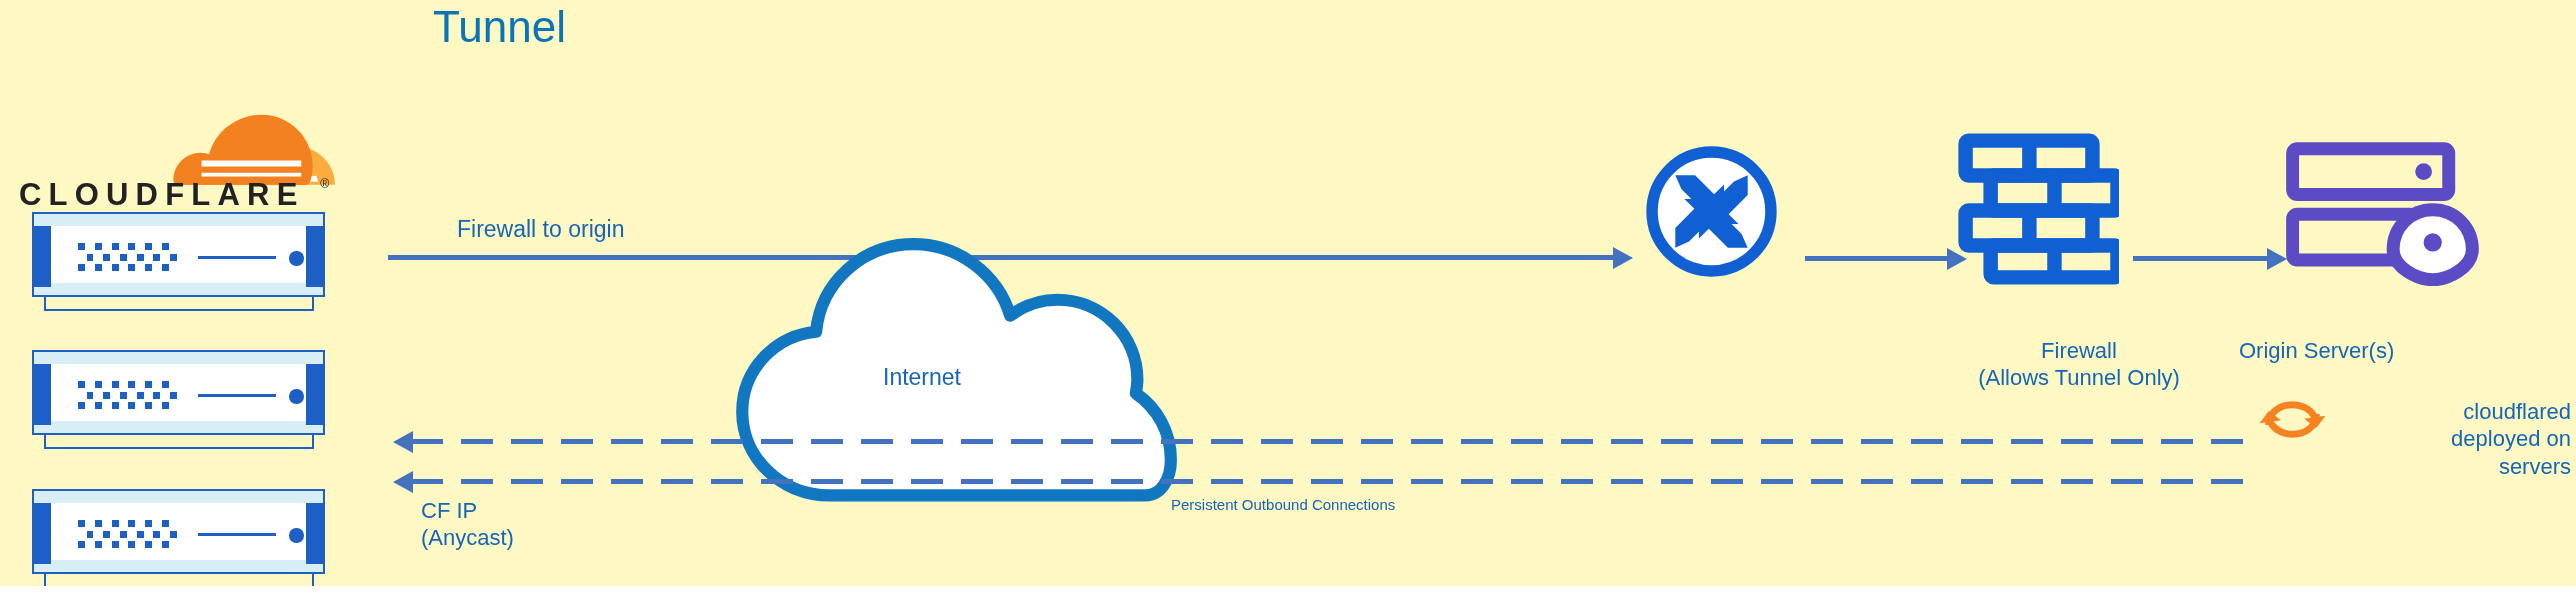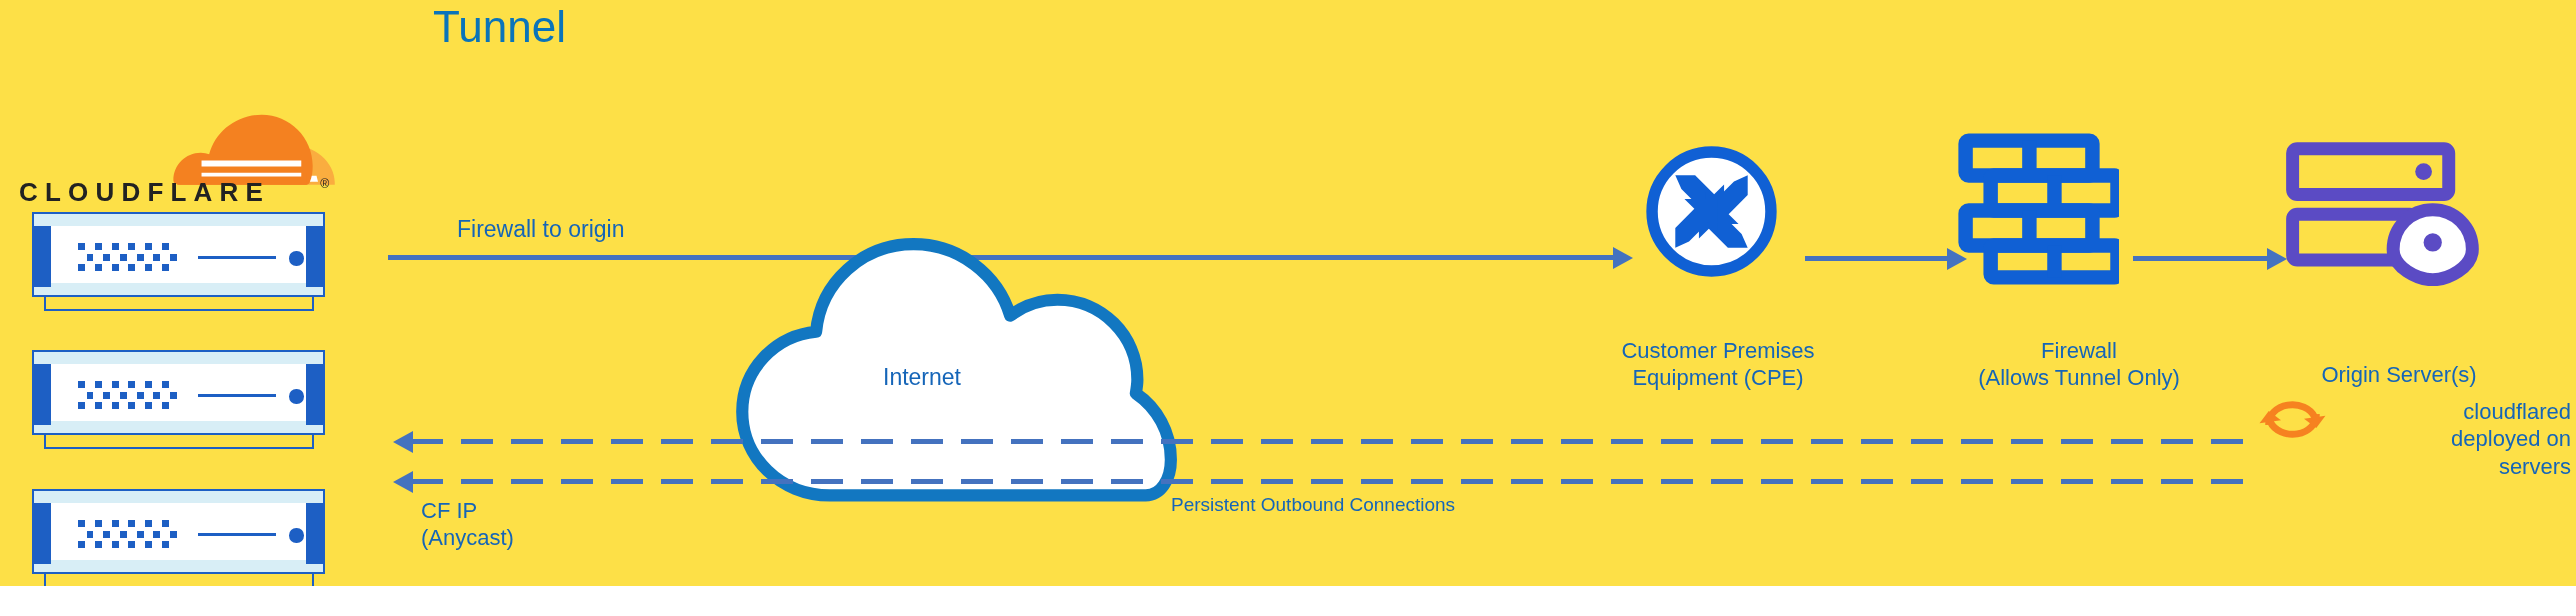--- a/index.html
+++ b/index.html
@@ -7,42 +7,42 @@
     padding: 0;
     background: #ffffff;
   }
   body {
     font-family: "Liberation Sans", sans-serif;
   }
   #stage {
     position: relative;
     width: 2576px;
     height: 586px;
-    background: #fde047;
+    background: #fef9c3;
     overflow: hidden;
   }
   .abs { position: absolute; }
 
   
   #title {
     left: 433px;
     top: 1.5px;
     font-size: 44px;
     color: #0a74ba;
     letter-spacing: 0px;
     white-space: nowrap;
   }
 
   
   #cf-logo { left: 15.2px; top: 110px; width: 335px; height: 107px; }
   #cf-wordmark {
     position: absolute;
     left: 3.8px;
     top: 67px;
-    font-size: 26px;
+    font-size: 31px;
     font-weight: bold;
     letter-spacing: 7.2px;
     color: #222222;
     white-space: nowrap;
   }
   #cf-reg {
     position: absolute;
     left: 305px;
     top: 67px;
     font-size: 12.2px;
@@ -106,24 +106,24 @@
     color: #1565b8;
     font-size: 22px;
     line-height: 27.4px;
     white-space: pre;
   }
   .lbl.center { text-align: center; }
   #lbl-request { left: 457px; top: 216px; font-size: 23px; }
   #lbl-internet { left: 883px; top: 364px; font-size: 23px; }
   #lbl-cpe { left: 1554px; top: 337px; width: 328px; }
   #lbl-firewall { left: 1904px; top: 337px; width: 350px; }
-  #lbl-origin { left: 2239px; top: 337px; width: 320px; text-align: center; margin-top: 24px; }
+  #lbl-origin { left: 2239px; top: 337px; width: 320px; text-align: left; }
   #lbl-cfd { left: 2327px; top: 398px; width: 244px; text-align: right; }
   #lbl-cfip { left: 381px; top: 497px; width: 305px; text-align: left; margin-left: 40px; }
-  #lbl-persistent { left: 1171px; top: 491px; font-size: 19px; }
+  #lbl-persistent { left: 1171px; top: 491px; font-size: 15px; }
 
   
   .arrow-line {
     height: 5.3px;
     background: #4472bf;
   }
   .arrow-head-right {
     position: absolute;
     width: 0; height: 0;
     border-top: 11.4px solid transparent;
@@ -300,22 +300,20 @@
 
       <g fill="#1060d4">
         <path d="M140 45 L140 71 L115 96 L128 109 L84 109 L84 65 L97 78 L122 53 Z"></path>
       </g>
 
       <g fill="#1060d4">
         <path d="M45 140 L45 114 L70 89 L57 76 L101 76 L101 120 L88 107 L63 132 Z"></path>
       </g>
     </svg>
   </div>
-  <div class="abs lbl center" id="lbl-cpe">Customer Premises
-Equipment (CPE)</div>
 
   <div class="abs arrow-line" style="left:1805px; top:256px; width:143px;"></div>
   <div class="abs arrow-head-right" style="left:1947px; top:248px;"></div>
 
   <div class="abs" style="left:1958px; top:133px;">
     <svg width="161" height="152" viewBox="0 0 212 200">
       <g fill="none" stroke="#1060d4" stroke-width="19" stroke-linejoin="round">
         <rect x="10" y="10" width="167" height="46" rx="4"></rect>
         <line x1="94" y1="10" x2="94" y2="56"></line>
         <rect x="43" y="56" width="167" height="46" rx="4"></rect>

